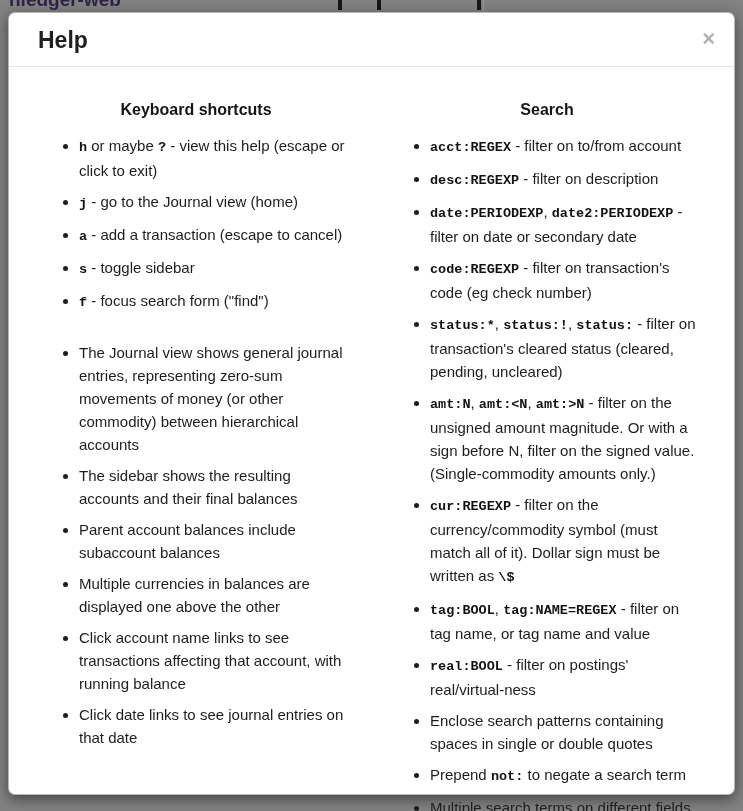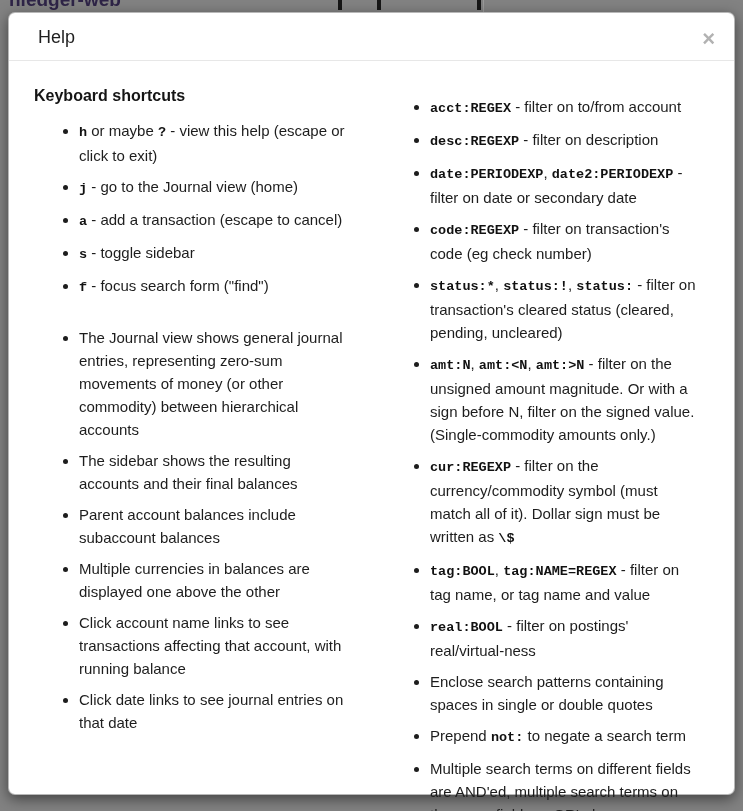--- a/index.html
+++ b/index.html
@@ -31,39 +31,39 @@
     border:1px solid rgba(0,0,0,0.28);
     border-radius:7px;
     box-shadow:0 4px 14px rgba(0,0,0,0.5);
   }
   .modal-header{
     position:relative;
     padding:13px 30px 11px 29px;
     border-bottom:1px solid #e7e7e7;
   }
   .modal-title{
-    font-size:18px;font-weight:400;color:#1f1f1f;line-height:1.25;
+    font-size:23px;font-weight:700;color:#1f1f1f;line-height:1.25;
   }
   .close-btn{
     position:absolute;right:19px;top:15px;
     font-size:22px;font-weight:700;color:#b2b2b2;
     line-height:1;cursor:pointer;
     background:none;border:none;padding:0;
     font-family:"Liberation Sans",sans-serif;
   }
   .modal-body{
     display:flex;gap:27px;
     padding:21px 25px 20px 25px;
   }
   .col{flex:1;min-width:0;font-size:15px;line-height:23px;color:#1d1d1d;}
   .section-title{
     font-size:16px;font-weight:700;color:#151515;
     margin:20px 0 9px 0;line-height:1.3;
   }
-  .section:first-child .section-title{margin-top:4px;}
+  .section:first-child .section-title{margin-top:12px;text-align:center;}
   .help-list{margin:13px 0 27px 0;padding:0 0 0 37px;list-style:disc;}
   .help-list li{margin:8px;padding:0;}
   .code{
     font-family:"Liberation Mono",monospace;
     font-weight:700;font-size:13.5px;color:#111;
   }
 </style>
 </head>
 <body>
 
@@ -103,20 +103,21 @@
               <li><span>Parent account balances include subaccount balances</span></li>
               <li><span>Multiple currencies in balances are displayed one above the other</span></li>
               <li><span>Click account name links to see transactions affecting that account, with running balance</span></li>
               <li><span>Click date links to see journal entries on that date</span></li>
             </ul>
         </div>
       </div>
 
       <div class="col">
         <div class="section">
+          <div class="section-title">Search</div>
           <ul class="help-list">
               <li><span class="code">acct:REGEX</span><span> - filter on to/from account</span></li>
               <li><span class="code">desc:REGEXP</span><span> - filter on description</span></li>
               <li><span class="code">date:PERIODEXP</span><span>, </span><span class="code">date2:PERIODEXP</span><span> - filter on date or secondary date</span></li>
               <li><span class="code">code:REGEXP</span><span> - filter on transaction's code (eg check number)</span></li>
               <li><span class="code">status:*</span><span>, </span><span class="code">status:!</span><span>, </span><span class="code">status:</span><span> - filter on transaction's cleared status (cleared, pending, uncleared)</span></li>
               <li><span class="code">amt:N</span><span>, </span><span class="code">amt:&lt;N</span><span>, </span><span class="code">amt:&gt;N</span><span> - filter on the unsigned amount magnitude. Or with a sign before N, filter on the signed value. (Single-commodity amounts only.)</span></li>
               <li><span class="code">cur:REGEXP</span><span> - filter on the currency/commodity symbol (must match all of it). Dollar sign must be written as </span><span class="code">\$</span></li>
               <li><span class="code">tag:BOOL</span><span>, </span><span class="code">tag:NAME=REGEX</span><span> - filter on tag name, or tag name and value</span></li>
               <li><span class="code">real:BOOL</span><span> - filter on postings' real/virtual-ness</span></li>

